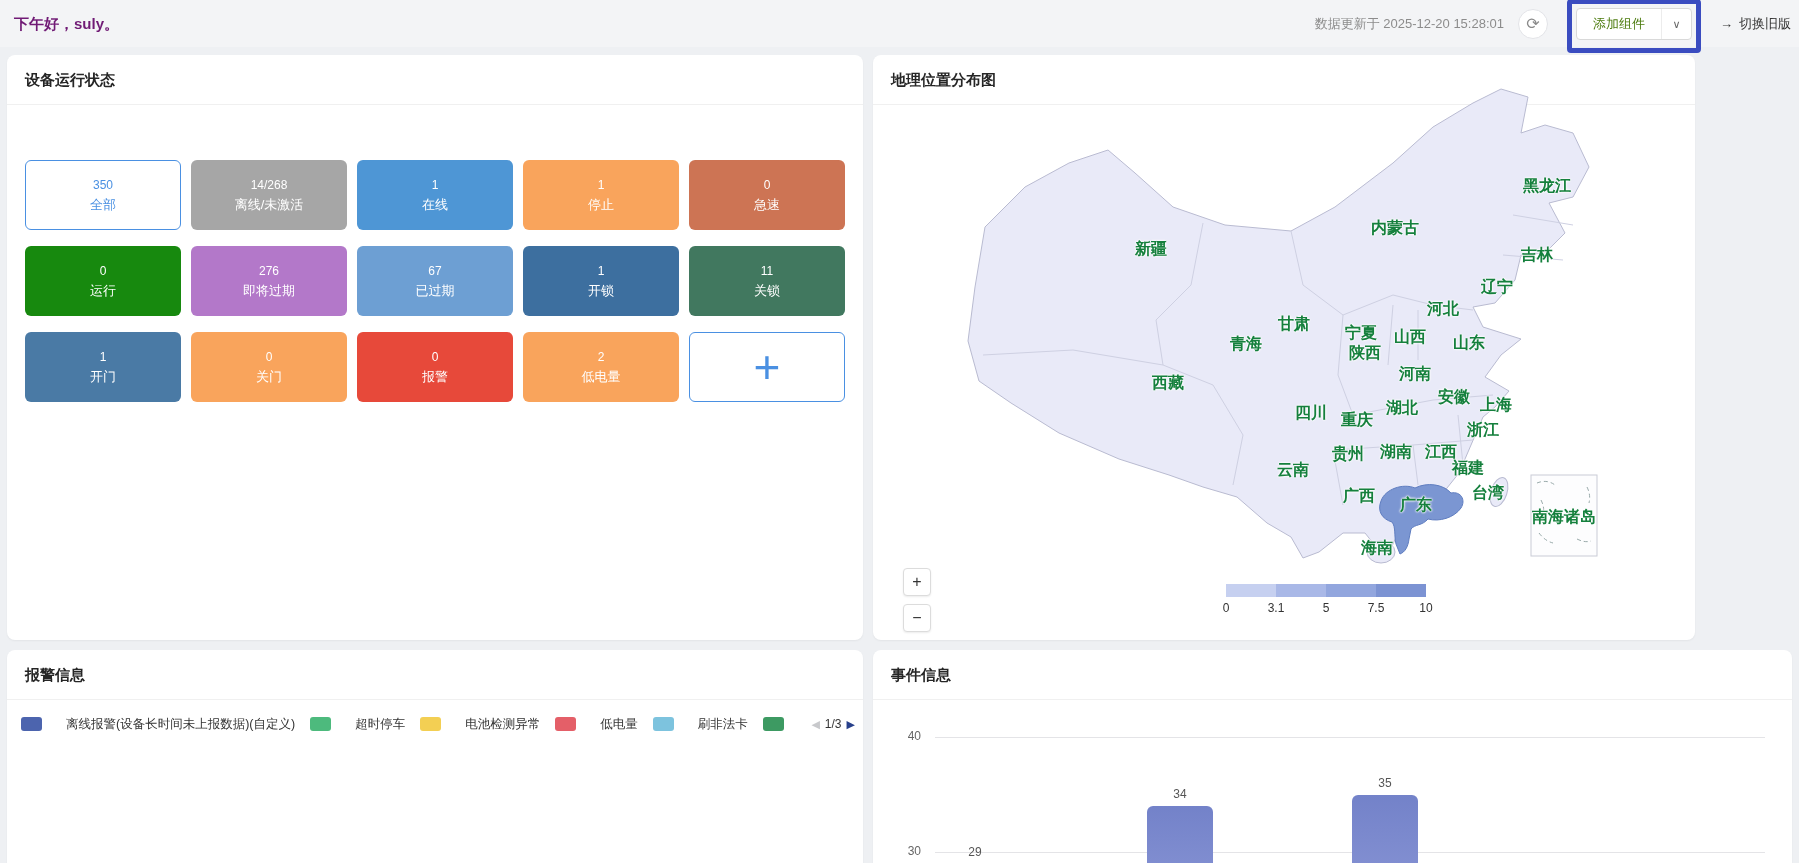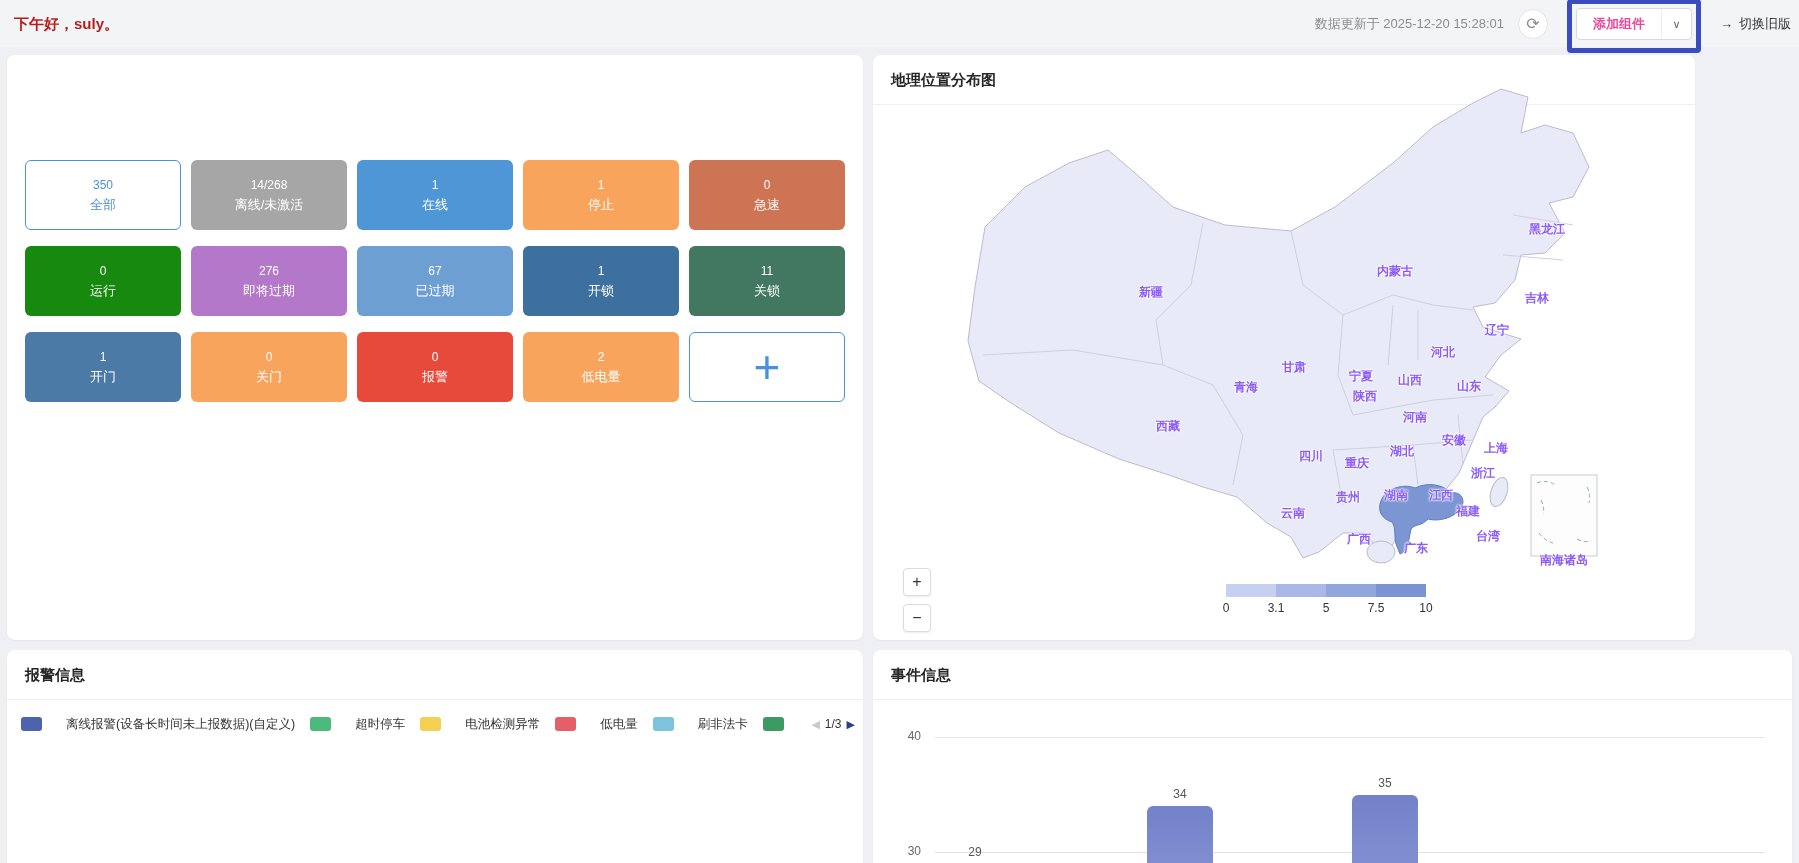--- a/index.html
+++ b/index.html
@@ -3,33 +3,33 @@
 <meta charset="utf-8">
 <style>
   * { margin:0; padding:0; box-sizing:border-box; }
   html,body { width:1799px; height:863px; overflow:hidden;
     font-family:"Liberation Sans","DejaVu Sans",sans-serif; background:#eef0f3; }
 
   
   .topbar { position:absolute; left:0; top:0; width:1799px; height:47px;
     background:#f3f4f6; display:flex; align-items:center; }
   .greeting { position:absolute; left:14px; top:0; line-height:47px;
-    font-size:15px; font-weight:bold; color:#b91c1c; }
+    font-size:15px; font-weight:bold; color:#701a75; }
   .topbar-right { position:absolute; right:8px; top:0; height:47px;
     display:flex; align-items:center; gap:14px; }
   .updated { font-size:13px; color:#8c8c8c; }
   .refresh-btn { width:30px; height:30px; border-radius:50%; background:#fff;
     border:1px solid #e3e4e8; color:#8a8a8a; font-size:16px; line-height:28px;
     text-align:center; cursor:pointer; }
   .add-wrap { position:relative; margin:0 14px; }
   .add-annotation { position:absolute; left:-9px; top:-9px; right:-9px; bottom:-13px;
     border:5px solid #3a4cc0; border-radius:4px; pointer-events:none; }
   .add-btn { display:flex; align-items:stretch; height:32px; background:#fff;
     border:1px solid #d9d9d9; border-radius:4px; overflow:hidden; cursor:pointer; }
-  .add-btn .add-label { padding:0 16px; line-height:30px; font-size:13px; color:#ec4899;font-weight:bold; }
+  .add-btn .add-label { padding:0 16px; line-height:30px; font-size:13px; color:#4d7c0f; }
   .add-btn .add-caret { width:30px; border-left:1px solid #ececec; color:#666;
     font-size:11px; line-height:30px; text-align:center; }
   .switch-old { display:flex; align-items:center; gap:6px; font-size:13px;
     color:#333; cursor:pointer; white-space:nowrap; }
 
   
   .panel { position:absolute; background:#fff; border-radius:8px;
     box-shadow:0 1px 2px rgba(0,0,0,.05); overflow:hidden; }
   .panel-hd { height:50px; line-height:50px; padding:0 18px; font-size:15px;
     font-weight:bold; color:#262626; border-bottom:1px solid #f0f0f0; }
@@ -43,23 +43,23 @@
     grid-template-columns:repeat(5,156px); gap:16px 10px; }
   .tile { height:70px; border-radius:6px; display:flex; flex-direction:column;
     align-items:center; justify-content:center; font-size:13px; line-height:19px;
     cursor:pointer; }
   .tile .v { font-size:12px; }
   .tile-add { font-size:46px; font-weight:300; line-height:46px; }
 
   
   .map-area { position:absolute; left:0; top:50px; right:0; bottom:0; }
   .map-area svg { position:absolute; left:0; top:-50px; }
-  .map-label { position:absolute; transform:translate(-50%,-50%); font-size:12px;
-    font-weight:600; color:#8b5cf6; white-space:nowrap;
-    text-shadow:0 0 2px #fff,0 0 2px #fff,0 0 3px #fff; pointer-events:none;margin-top:43px; }
+  .map-label { position:absolute; transform:translate(-50%,-50%); font-size:16px;
+    font-weight:600; color:#15803d; white-space:nowrap;
+    text-shadow:0 0 2px #fff,0 0 2px #fff,0 0 3px #fff; pointer-events:none; }
   .zoom-btn { position:absolute; left:30px; width:28px; height:28px; background:#fff;
     border:1px solid #dcdcdc; border-radius:4px; font-size:16px; color:#333;
     text-align:center; line-height:25px; cursor:pointer;
     box-shadow:0 1px 2px rgba(0,0,0,.08); }
   .colorbar { position:absolute; left:353px; top:479px; width:200px; height:13px;
     display:flex; }
   .colorbar div { flex:1; }
   .colorbar-ticks { position:absolute; left:353px; top:496px; width:200px; height:16px;
     font-size:12px; color:#333; }
   .colorbar-ticks span { position:absolute; transform:translateX(-50%); }
@@ -104,20 +104,21 @@
       </span>
     </span>
     <span class="switch-old">
       <span>→</span>
       <span>切换旧版</span>
     </span>
   </div>
 </div>
 
 <div class="panel" id="panel-device">
+  <div class="panel-hd">设备运行状态</div>
   <div class="tiles" id="tiles">
       <div class="tile" style="background: rgb(255, 255, 255); color: rgb(74, 144, 226); border: 1.5px solid rgb(74, 144, 226);">
         <span class="v">350</span>
         <span>全部</span>
       </div>
       <div class="tile" style="background: rgb(166, 166, 166); color: rgb(255, 255, 255);">
         <span class="v">14/268</span>
         <span>离线/未激活</span>
       </div>
       <div class="tile" style="background: rgb(78, 150, 213); color: rgb(255, 255, 255);">

